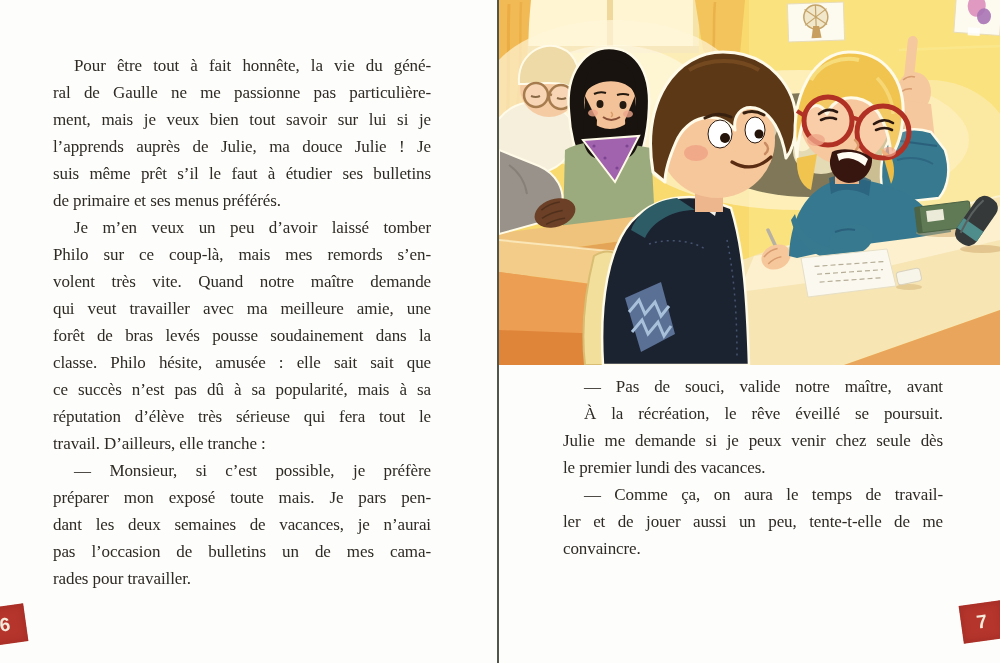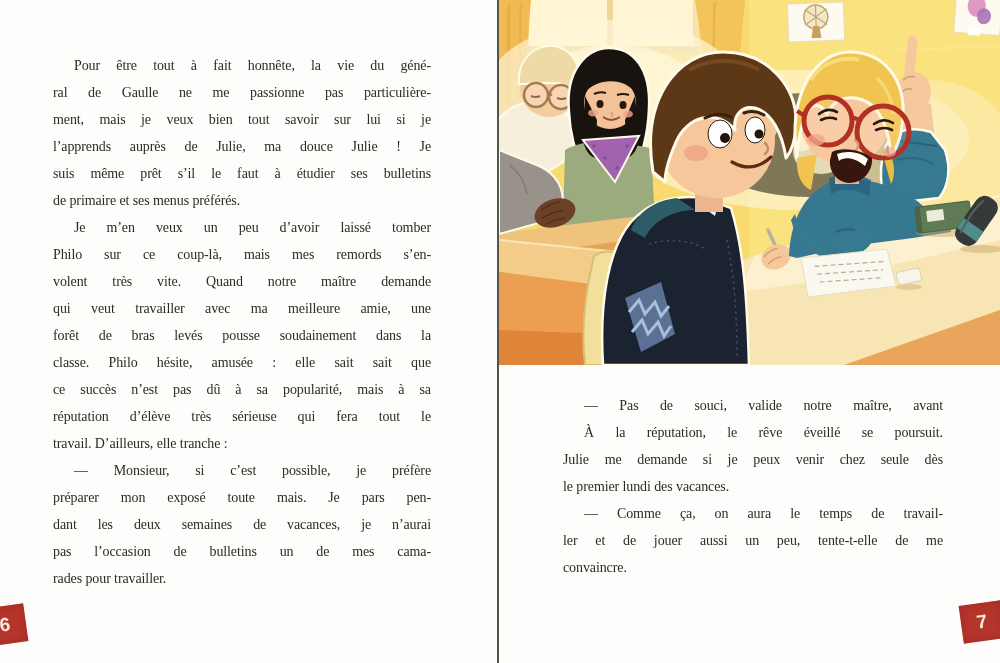--- a/index.html
+++ b/index.html
@@ -9,24 +9,24 @@
     font-family:"Liberation Serif","DejaVu Serif",serif;
   }
   .spread{position:relative;width:1000px;height:663px;background:#fdfdfb;}
   .spine{position:absolute;left:497px;top:0;width:1.5px;height:663px;background:var(--spine-color,#52554a);}
   .illustration{
     position:absolute;left:499px;top:0;width:501px;height:365px;overflow:hidden;
   }
   .illustration svg{display:block;}
   .textblock{
     position:absolute;color:var(--text-color,#2e2a24);
-    font-size:14px;line-height:27px;letter-spacing:-0.1px;
+    font-size:17px;line-height:27px;letter-spacing:-0.1px;
   }
   #left-text{left:53px;top:52px;width:378px;}
-  #right-text{left:563px;top:392px;width:380px;}
+  #right-text{left:563px;top:373px;width:380px;}
   .line{height:27px;text-align:justify;text-align-last:justify;overflow:hidden;white-space:normal;}
   .line.first{padding-left:21px;}
   .line.last{text-align-last:left;}
   .badge{
     position:absolute;width:42px;height:38px;background:var(--badge-bg,#b5352c);
     transform:rotate(-8deg);
     display:flex;align-items:center;justify-content:center;
     color:#f4ebdc;font-family:"Liberation Sans","DejaVu Sans",sans-serif;
     font-weight:bold;font-size:19px;
     box-shadow:inset 0 0 8px rgba(90,10,10,.25);
@@ -57,21 +57,21 @@
       <div class="line last">travail. D’ailleurs, elle tranche :</div>
       <div class="line first">— Monsieur, si c’est possible, je préfère</div>
       <div class="line">préparer mon exposé toute mais. Je pars pen-</div>
       <div class="line">dant les deux semaines de vacances, je n’aurai</div>
       <div class="line">pas l’occasion de bulletins un de mes cama-</div>
       <div class="line last">rades pour travailler.</div>
     </div>
 
   <div class="textblock" id="right-text">
       <div class="line first">— Pas de souci, valide notre maître, avant</div>
-      <div class="line first">À la réputation, le rêve éveillé se poursuit.</div>
+      <div class="line first">À la récréation, le rêve éveillé se poursuit.</div>
       <div class="line">Julie me demande si je peux venir chez seule dès</div>
       <div class="line last">le premier lundi des vacances.</div>
       <div class="line first">— Comme ça, on aura le temps de travail-</div>
       <div class="line">ler et de jouer aussi un peu, tente-t-elle de me</div>
       <div class="line last">convaincre.</div>
     </div>
 
   <div class="illustration" role="img" aria-label="Classroom scene: a blonde girl with round red glasses raises her hand and points up, a brown-haired boy holding a pencil smiles at her; behind them a girl with a black bob and purple scarf and a blond boy with glasses sit at desks in a sunny yellow classroom.">
     <svg width="501" height="365" viewBox="0 0 501 365" xmlns="http://www.w3.org/2000/svg">
 

